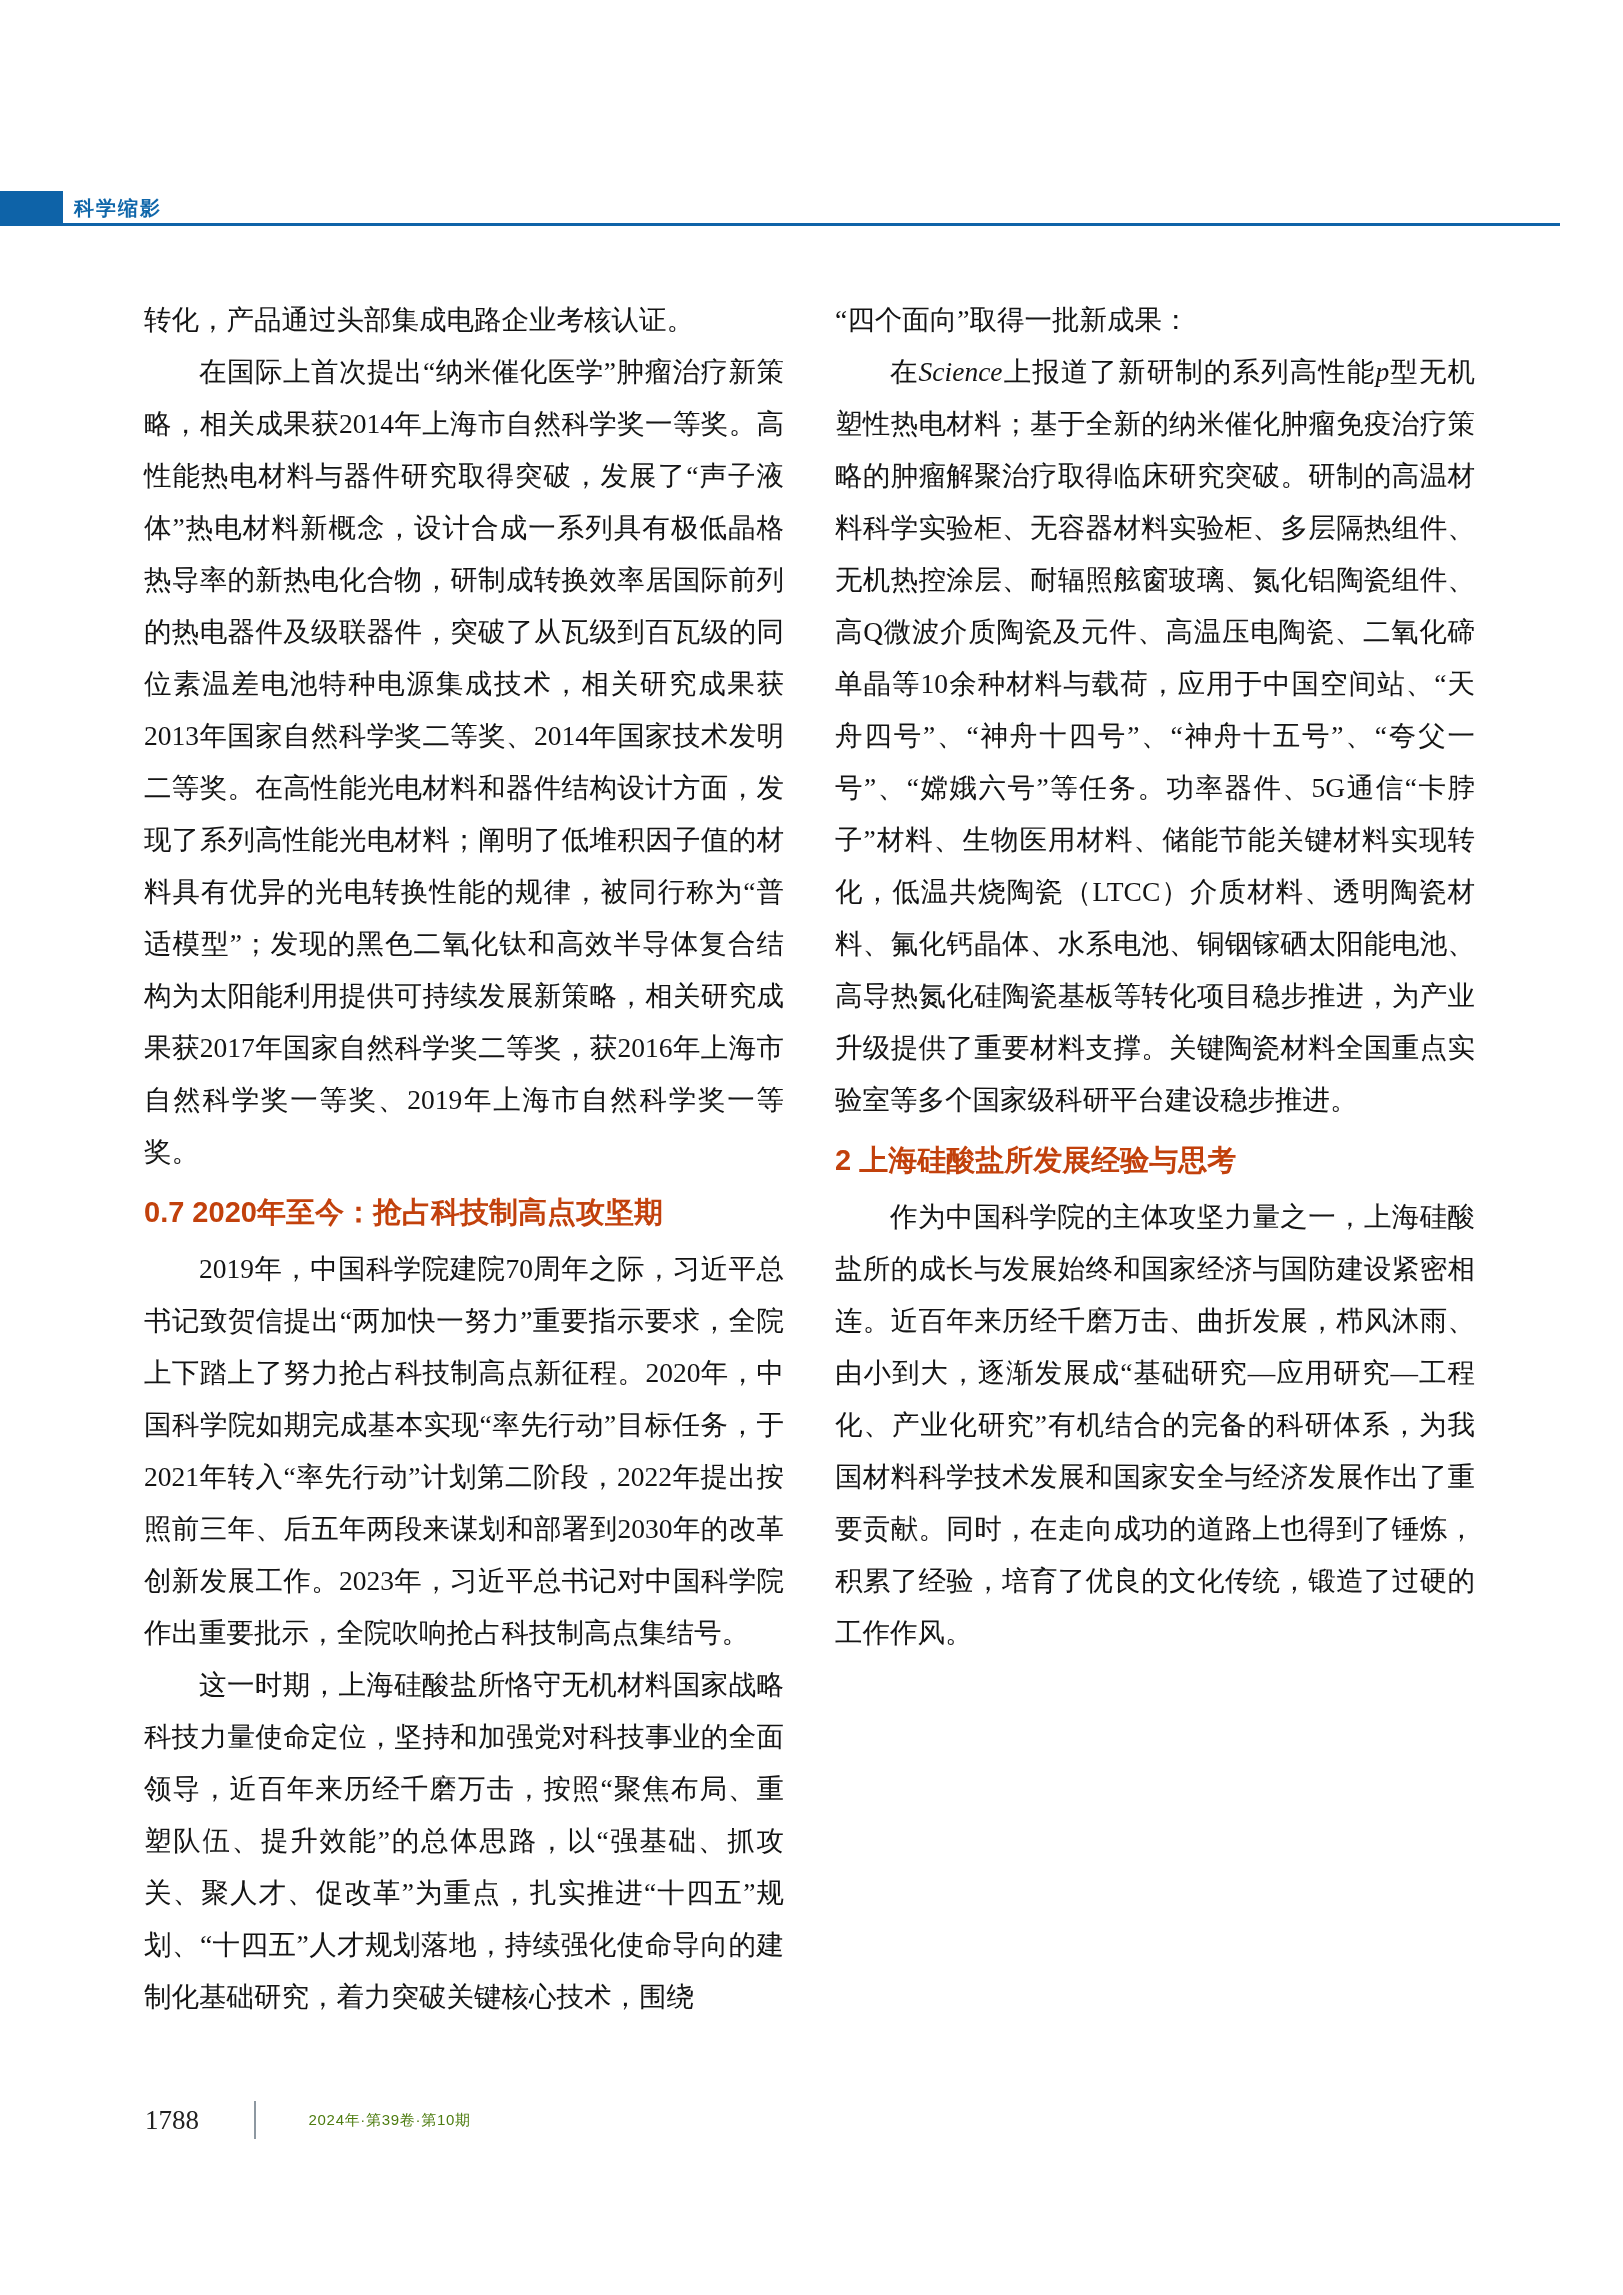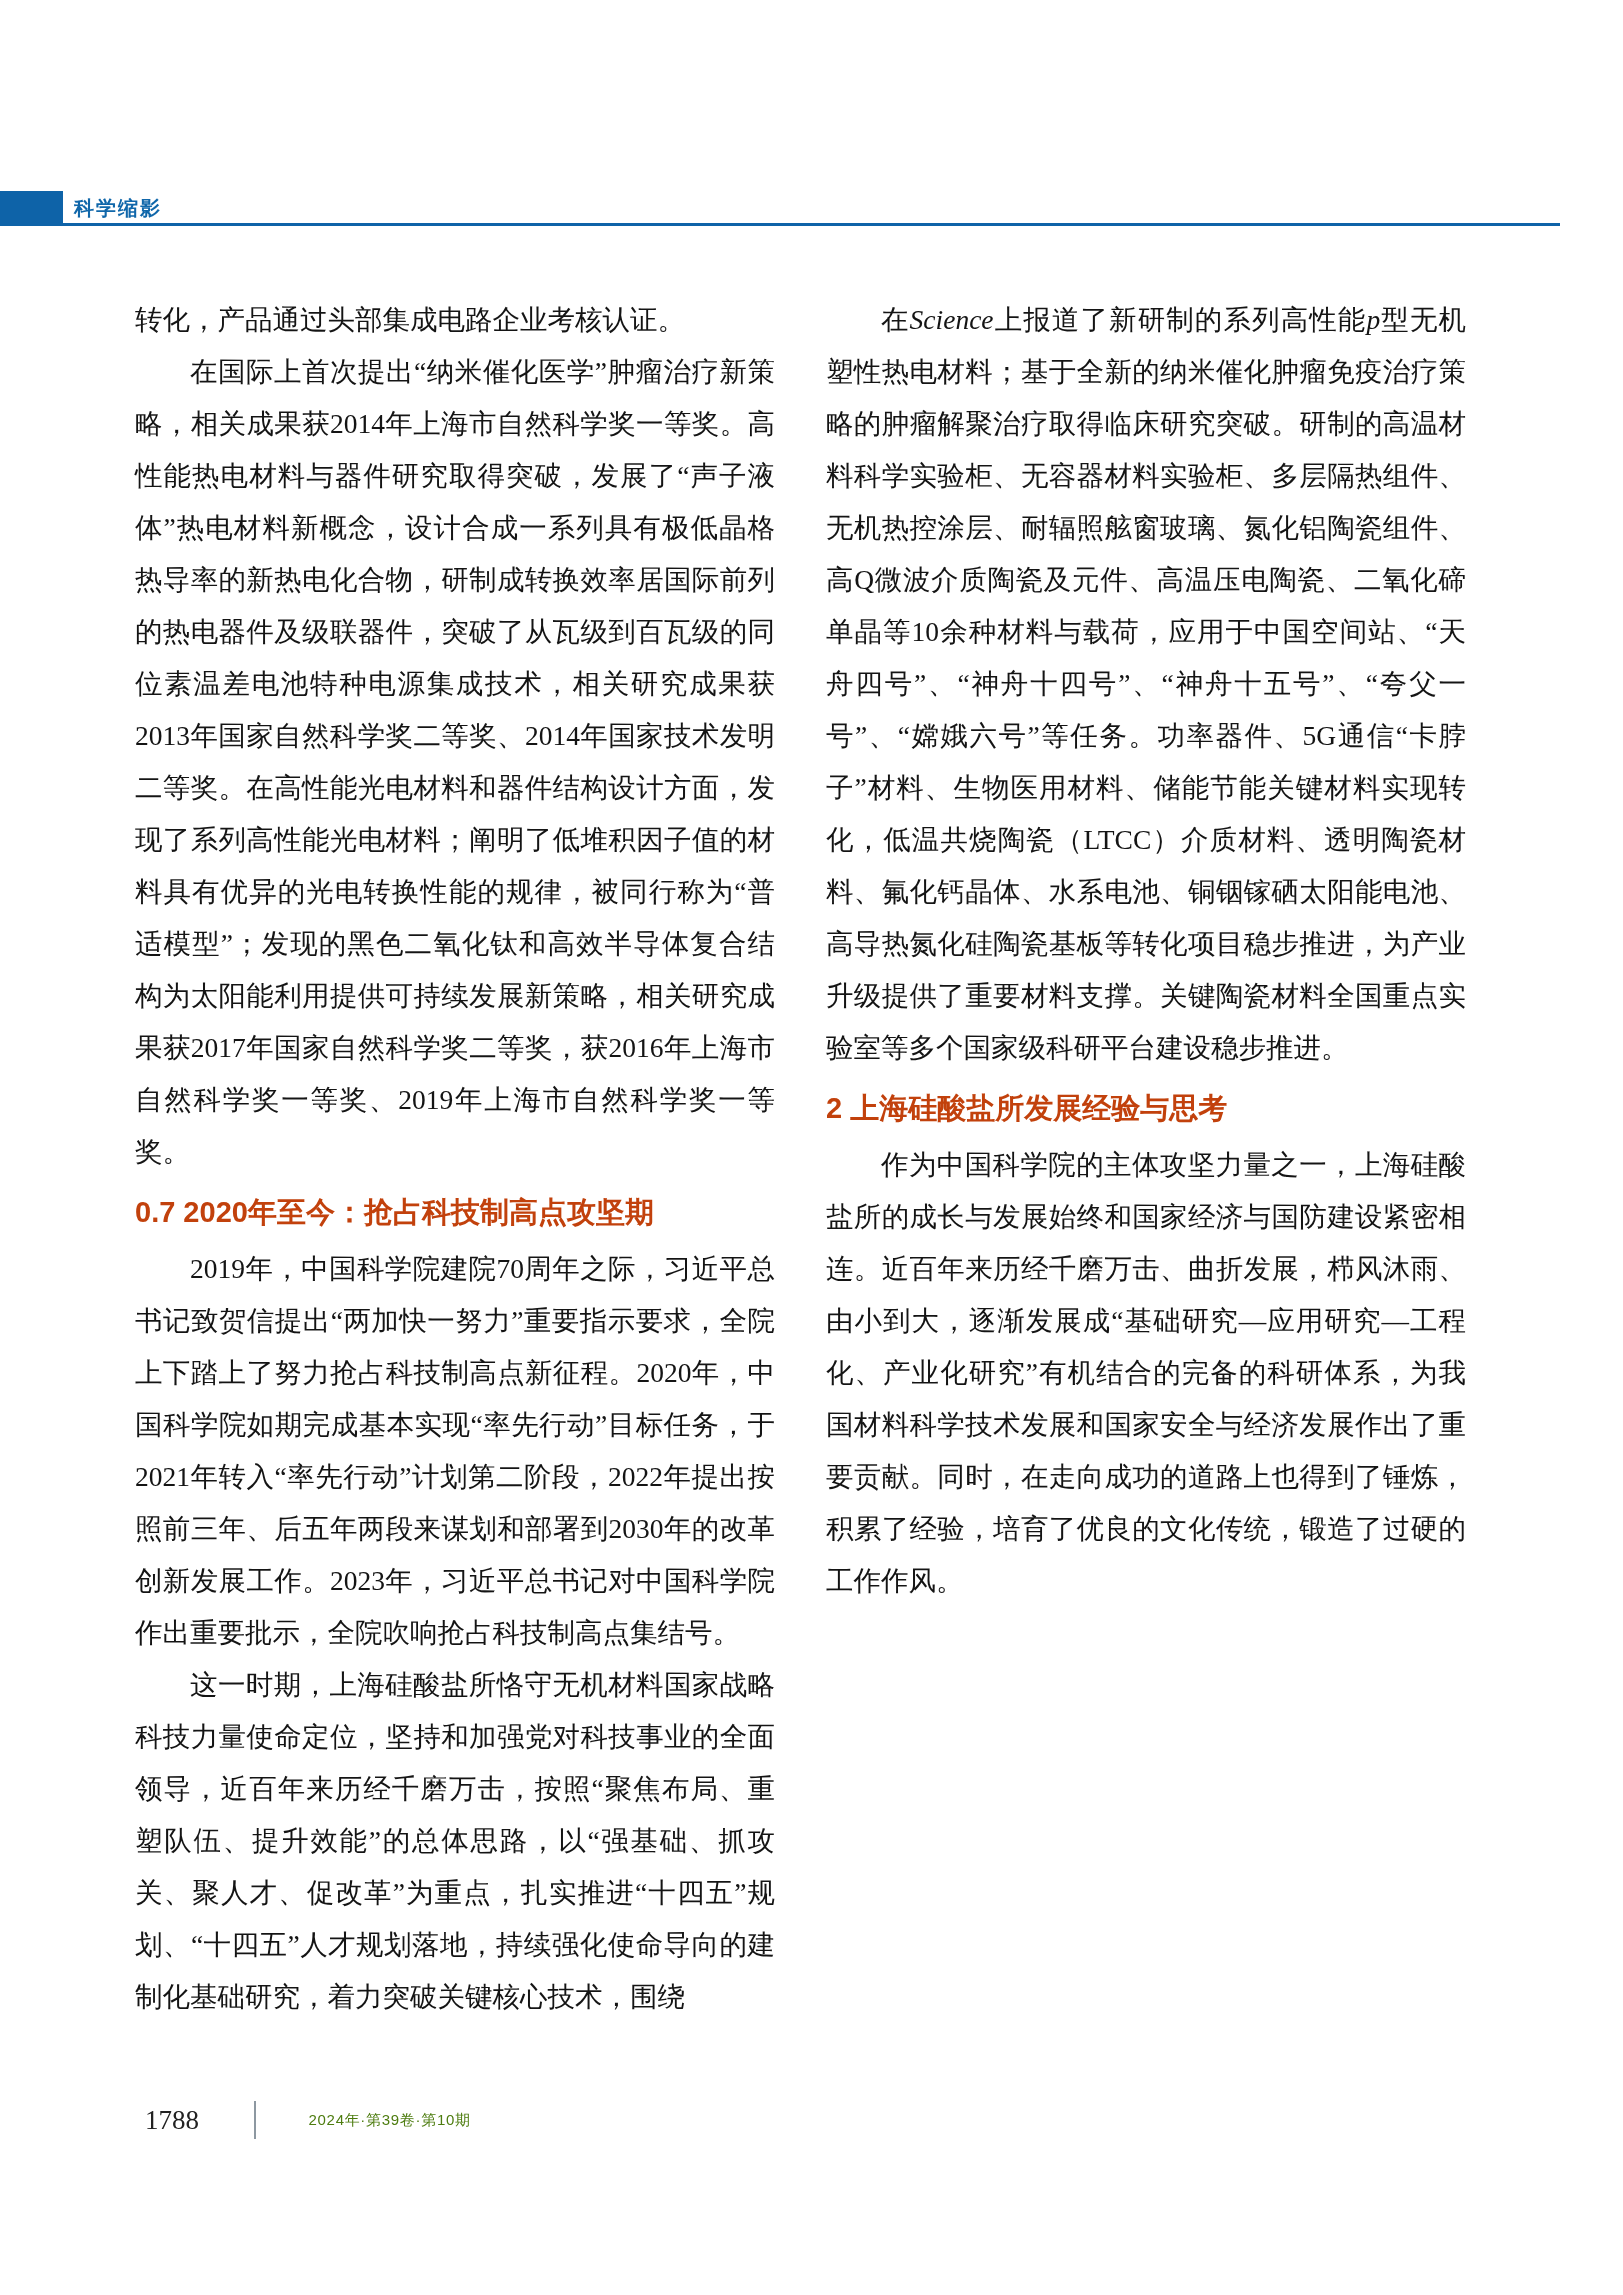--- a/index.html
+++ b/index.html
@@ -24,21 +24,21 @@
     letter-spacing: 2px; line-height: 29px;
   }
   .header-rule {
     position: absolute; left: 63px; top: 223px;
     width: 1497px; height: 2.6px;
     background: #0e63a8;
   }
 
   
   .columns {
-    position: absolute; left: 135px; top: 294px;
+    position: absolute; left: 144px; top: 294px;
     width: 1332px;
     display: flex; gap: 51px;
   }
   .col {
     width: 640px;
     font-size: 27.5px; line-height: 52px;
     text-align: justify;
     color: #141414;
   }
   .col p { margin: 0; }
@@ -89,20 +89,21 @@
 
     <div class="col">
       <p>转化，产品通过头部集成电路企业考核认证。</p>
       <p class="indent">在国际上首次提出“纳米催化医学”肿瘤治疗新策略，相关成果获2014年上海市自然科学奖一等奖。高性能热电材料与器件研究取得突破，发展了“声子液体”热电材料新概念，设计合成一系列具有极低晶格热导率的新热电化合物，研制成转换效率居国际前列的热电器件及级联器件，突破了从瓦级到百瓦级的同位素温差电池特种电源集成技术，相关研究成果获2013年国家自然科学奖二等奖、2014年国家技术发明二等奖。在高性能光电材料和器件结构设计方面，发现了系列高性能光电材料；阐明了低堆积因子值的材料具有优异的光电转换性能的规律，被同行称为“普适模型”；发现的黑色二氧化钛和高效半导体复合结构为太阳能利用提供可持续发展新策略，相关研究成果获2017年国家自然科学奖二等奖，获2016年上海市自然科学奖一等奖、2019年上海市自然科学奖一等奖。</p>
       <h3 class="sec-heading">0.7  2020年至今：抢占科技制高点攻坚期</h3>
       <p class="indent">2019年，中国科学院建院70周年之际，习近平总书记致贺信提出“两加快一努力”重要指示要求，全院上下踏上了努力抢占科技制高点新征程。2020年，中国科学院如期完成基本实现“率先行动”目标任务，于2021年转入“率先行动”计划第二阶段，2022年提出按照前三年、后五年两段来谋划和部署到2030年的改革创新发展工作。2023年，习近平总书记对中国科学院作出重要批示，全院吹响抢占科技制高点集结号。</p>
       <p class="indent">这一时期，上海硅酸盐所恪守无机材料国家战略科技力量使命定位，坚持和加强党对科技事业的全面领导，近百年来历经千磨万击，按照“聚焦布局、重塑队伍、提升效能”的总体思路，以“强基础、抓攻关、聚人才、促改革”为重点，扎实推进“十四五”规划、“十四五”人才规划落地，持续强化使命导向的建制化基础研究，着力突破关键核心技术，围绕</p>
     </div>
 
     <div class="col">
+      <p>“四个面向”取得一批新成果：</p>
       <p class="indent"><span>在</span><span class="sci-italic">Science</span><span>上报道了新研制的系列高性能</span><span class="sci-italic">p</span><span>型无机塑性热电材料；基于全新的纳米催化肿瘤免疫治疗策略的肿瘤解聚治疗取得临床研究突破。研制的高温材料科学实验柜、无容器材料实验柜、多层隔热组件、无机热控涂层、耐辐照舷窗玻璃、氮化铝陶瓷组件、高Q微波介质陶瓷及元件、高温压电陶瓷、二氧化碲单晶等10余种材料与载荷，应用于中国空间站、“天舟四号”、“神舟十四号”、“神舟十五号”、“夸父一号”、“嫦娥六号”等任务。功率器件、5G通信“卡脖子”材料、生物医用材料、储能节能关键材料实现转化，低温共烧陶瓷（LTCC）介质材料、透明陶瓷材料、氟化钙晶体、水系电池、铜铟镓硒太阳能电池、高导热氮化硅陶瓷基板等转化项目稳步推进，为产业升级提供了重要材料支撑。关键陶瓷材料全国重点实验室等多个国家级科研平台建设稳步推进。</span></p>
       <h3 class="sec-heading">2  上海硅酸盐所发展经验与思考</h3>
       <p class="indent">作为中国科学院的主体攻坚力量之一，上海硅酸盐所的成长与发展始终和国家经济与国防建设紧密相连。近百年来历经千磨万击、曲折发展，栉风沐雨、由小到大，逐渐发展成“基础研究—应用研究—工程化、产业化研究”有机结合的完备的科研体系，为我国材料科学技术发展和国家安全与经济发展作出了重要贡献。同时，在走向成功的道路上也得到了锤炼，积累了经验，培育了优良的文化传统，锻造了过硬的工作作风。</p>
     </div>
 
   </div>
 
   <div class="footer">
     <span class="page-number">1788</span>
     <span class="footer-divider"></span>

